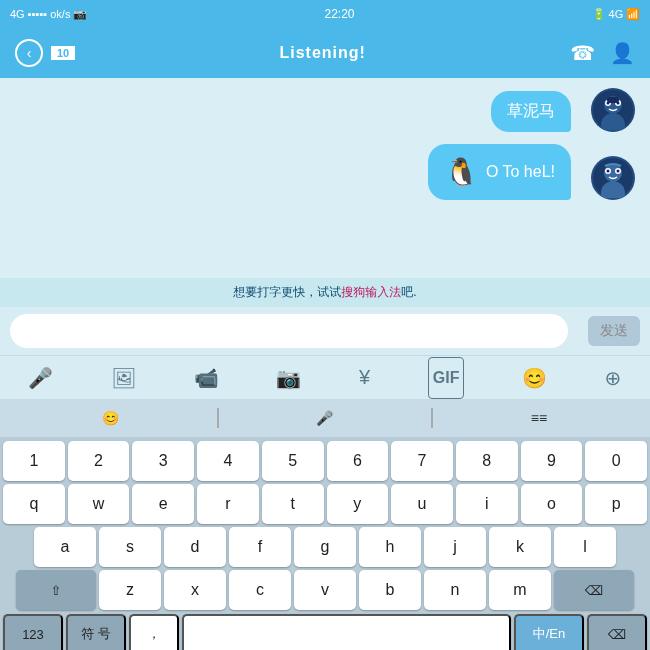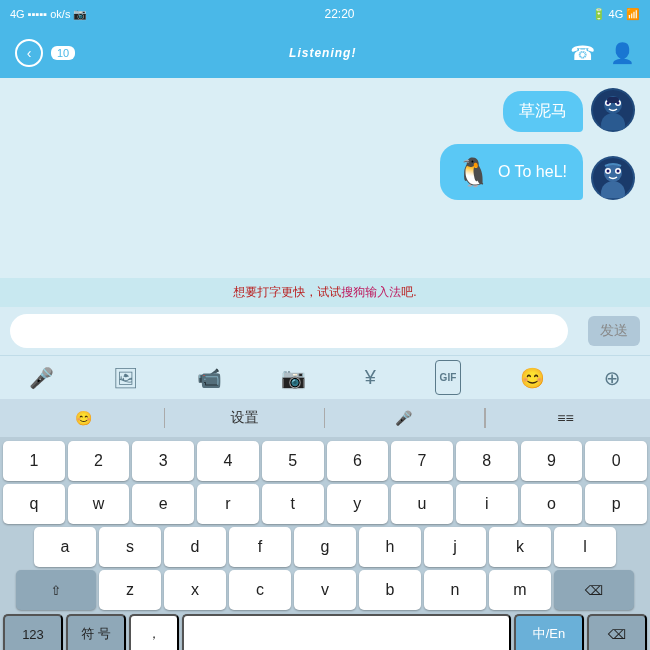--- a/index.html
+++ b/index.html
@@ -40,47 +40,47 @@
     .back-btn {
       width: 28px; height: 28px;
       border-radius: 50%;
       border: 2px solid white;
       display: flex; align-items: center; justify-content: center;
       font-size: 14px; cursor: pointer;
     }
     .badge {
       background: white;
       color: #4ab8e8;
-      border-radius: 6px;
+      border-radius: 0;
       padding: 1px 6px;
       font-size: 11px;
-      font-weight: normal;
+      font-weight: bold;
       margin-left: 3px;
     }
-    .header-title { font-size: 12px; font-style: italic; font-weight: bold; letter-spacing: 1px; }
+    .header-title { font-size: 16px; font-weight: bold; letter-spacing: 1px; }
     .header-right { display: flex; gap: 15px; }
     .header-icon { font-size: 20px; cursor: pointer; }
 
     
     .chat-area {
       background: #daeef5;
       height: 200px;
       padding: 10px 15px;
       display: flex;
       flex-direction: column;
       gap: 12px;
       overflow: hidden;
     }
 
     
     .message-row {
       display: flex;
       justify-content: flex-end;
       align-items: flex-end;
-      gap: 8px;
+      gap: 20px;
     }
     .bubble {
       background: #5ac8f5;
       border-radius: 18px 18px 4px 18px;
       padding: 10px 16px;
       color: white;
       font-size: 16px;
       max-width: 60%;
       position: relative;
     }
@@ -114,21 +114,21 @@
     }
 
     
     .input-hint {
       background: #c8e8f0;
       text-align: center;
       font-size: 12px;
       color: #888;
       padding: 6px 0;
     }
-    .input-hint span { color: #b91c1c; }
+    .input-hint span { color: #0c4a6e; }
 
     
     .input-bar {
       background: #d8ecf4;
       height: 48px;
       display: flex;
       align-items: center;
       padding: 16px 10px;
       gap: 20px;
     }
@@ -166,21 +166,21 @@
       color: #5a7a8a;
       cursor: pointer;
       display: flex;
       align-items: center;
       justify-content: center;
     }
     .gif-btn {
       border: 1.5px solid #5a7a8a;
       border-radius: 4px;
       padding: 11px 4px;
-      font-size: 10px;
+      font-size: 16px;
       color: #5a7a8a;
       font-weight: bold;
     }
 
     
     .kb-top-row {
       background: #c8dce8;
       height: 38px;
       display: flex;
       align-items: center;
@@ -366,23 +366,20 @@
   <span class="toolbar-icon gif-btn">GIF</span>
   <span class="toolbar-icon">😊</span>
   <span class="toolbar-icon">⊕</span>
 </div>
 
 <div class="kb-top-row">
   <div class="kb-top-item">
     <span>😊</span>
   </div>
   <div class="kb-top-divider"></div>
-  <div class="kb-top-item">
-    <span>设置</span>
-  </div>
   <div class="kb-top-divider"></div>
   <div class="kb-top-item">
     <span>🎤</span>
   </div>
   <div class="kb-top-divider"></div>
   <div class="kb-top-divider"></div>
   <div class="kb-top-item">
     <span>≡≡</span>
   </div>
 </div>

